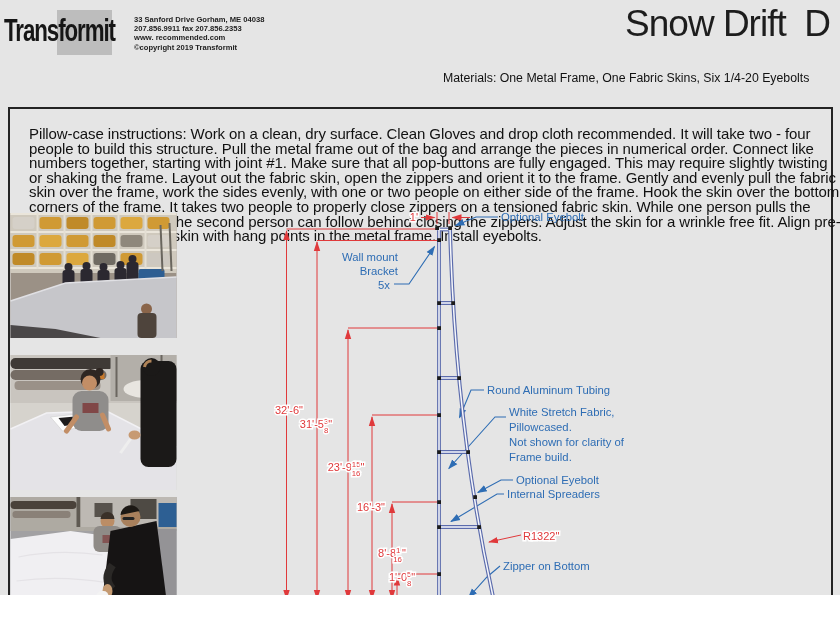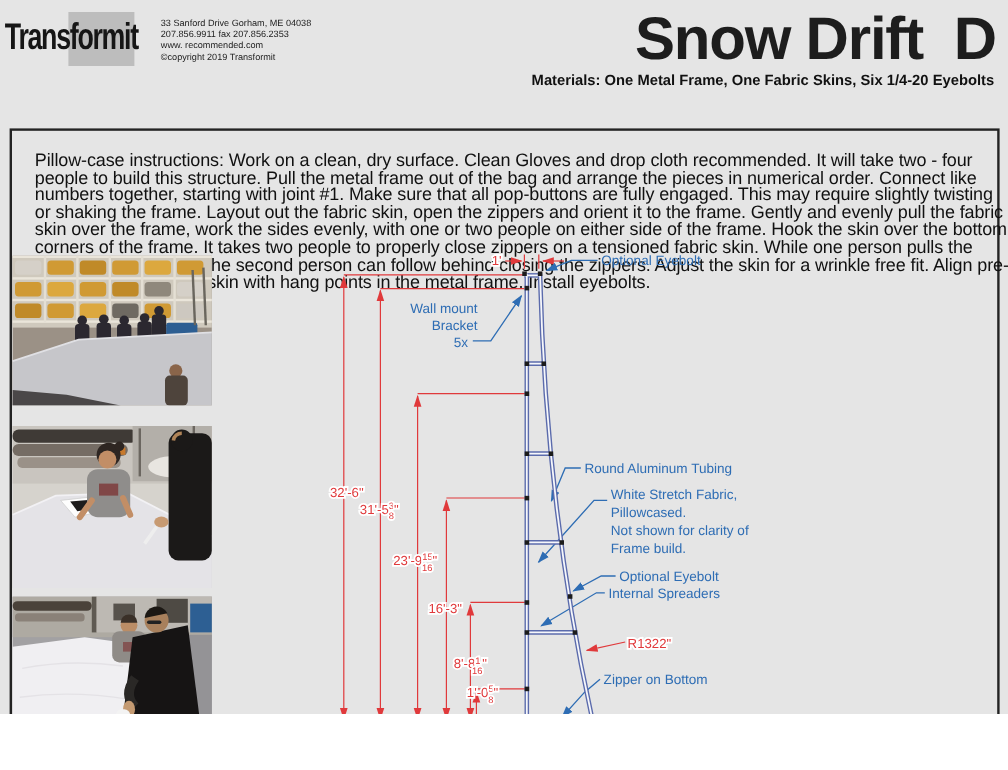--- a/index.html
+++ b/index.html
@@ -2,24 +2,24 @@
 <html><head>
 <meta charset="utf-8">
 <style>
   html,body{margin:0;padding:0;background:#fff;}
   .page{position:relative;width:840px;height:595px;background:#e5e5e5;overflow:hidden;
         font-family:"Liberation Sans",sans-serif;color:#1a1a1a;}
   
   .logo-square{position:absolute;left:57px;top:10px;width:55px;height:45px;background:#bdbdbd;}
   .logo-text{position:absolute;left:4px;top:13px;font-size:31px;font-weight:bold;letter-spacing:-1.5px;
              transform:scaleX(.72);transform-origin:left top;color:#161616;white-space:pre;}
-  .address{position:absolute;left:134px;top:15px;font-size:7.6px;font-weight:400;line-height:9.2px;color:#222;}
-  .title{position:absolute;right:10px;top:3px;font-size:50px;font-weight:700;letter-spacing:-1px;
+  .address{position:absolute;left:134px;top:15px;font-size:7.6px;font-weight:700;line-height:9.2px;color:#222;}
+  .title{position:absolute;right:10px;top:3px;font-size:37px;font-weight:400;letter-spacing:-1px;
          color:#1d1d1d;white-space:pre;}
-  .materials{position:absolute;left:443px;top:60px;font-size:12.3px;font-weight:bold;line-height:15.5px;color:#111;}
+  .materials{position:absolute;left:443px;top:71px;font-size:12.3px;font-weight:normal;line-height:15.5px;color:#111;}
   
   .main-box{position:absolute;left:8px;top:107px;width:825px;height:532px;border:2px solid #232323;box-sizing:border-box;}
   .instructions{position:absolute;left:13px;top:111px;width:812px;font-size:15px;letter-spacing:-0.1px;
                 line-height:14.6px;color:#111;margin:16px;}
   .photo{position:absolute;left:10px;width:167px;display:block;}
   #photo1{top:213px;} #photo2{top:355px;} #photo3{top:497px;}
   .diagram{position:absolute;left:265px;top:205px;}
   
   .red{stroke:#e0393b;stroke-width:1;fill:none;}
   .blue-line{stroke:#2e6db4;stroke-width:1.1;fill:none;}

